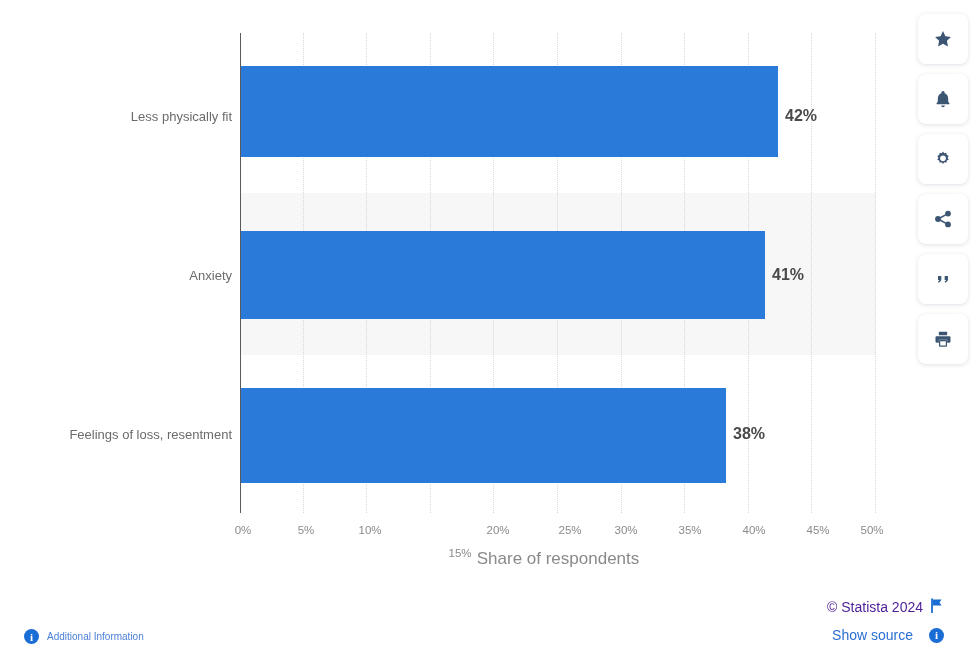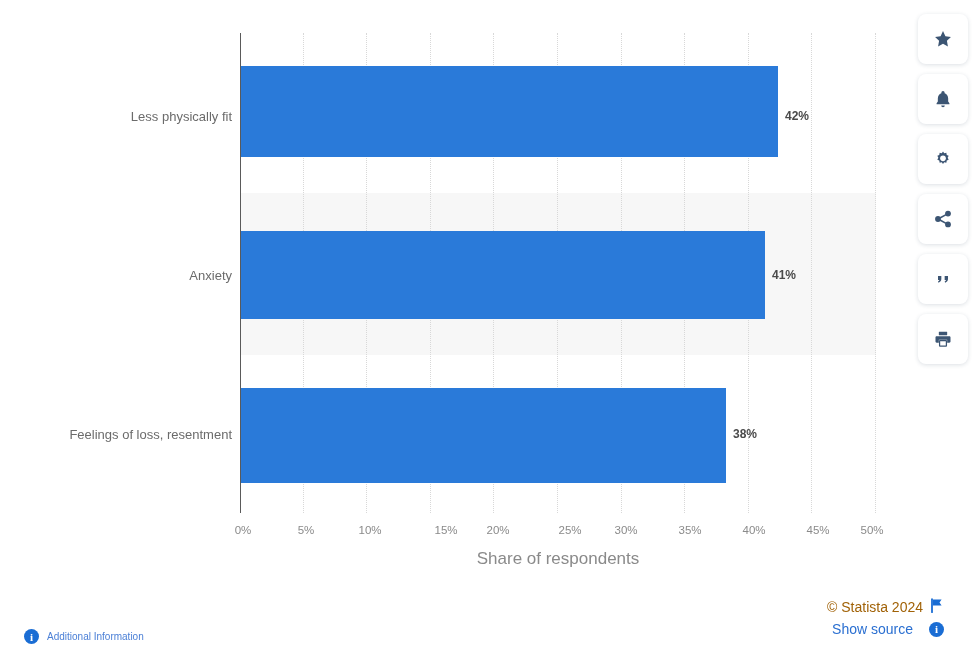--- a/index.html
+++ b/index.html
@@ -69,21 +69,21 @@
   }
 
   
   .bar {
     position: absolute;
     left: 241px;
     background: #2a7ad9;
   }
   .bar-value {
     position: absolute;
-    font-size: 12px;
+    font-size: 16px;
     font-weight: bold;
     color: #4a4a4a;
     transform: translateY(-50%);
     white-space: nowrap;
   }
 
   
   .xtick {
     position: absolute;
     top: 524px;
@@ -151,26 +151,26 @@
     flex: none;
   }
   .footer-right {
     position: absolute;
     right: 36px;
     top: 598px;
     text-align: right;
   }
   .copyright {
     font-size: 14px;
-    color: #a16207;
+    color: #4c1d95;
     display: flex;
     align-items: center;
     justify-content: center;
     gap: 7px;
-    margin-bottom: 5px;
+    margin-bottom: 11px;
   }
   .show-source {
     font-size: 14px;
     color: #2a6fd1;
     display: flex;
     align-items: center;
     justify-content: flex-end;
     gap: 16px;
     cursor: pointer;
   }
@@ -211,21 +211,21 @@
     <div class="cat-label-wrap" style="top:275px;">
       <div class="cat-label">Anxiety</div>
     </div>
     <div class="cat-label-wrap" style="top:434px;">
       <div class="cat-label">Feelings of loss, resentment</div>
     </div>
 
     <div class="xtick" style="left:243px;">0%</div>
     <div class="xtick" style="left:306px;">5%</div>
     <div class="xtick" style="left:370px;">10%</div>
-    <div class="xtick" style="left:446px;">15%</div>
+    <div class="xtick" style="left:460px;margin-top:23px;">15%</div>
     <div class="xtick" style="left:498px;">20%</div>
     <div class="xtick" style="left:570px;">25%</div>
     <div class="xtick" style="left:626px;">30%</div>
     <div class="xtick" style="left:690px;">35%</div>
     <div class="xtick" style="left:754px;">40%</div>
     <div class="xtick" style="left:818px;">45%</div>
     <div class="xtick" style="left:872px;">50%</div>
 
     <div class="x-axis-title">Share of respondents</div>
   </div>

